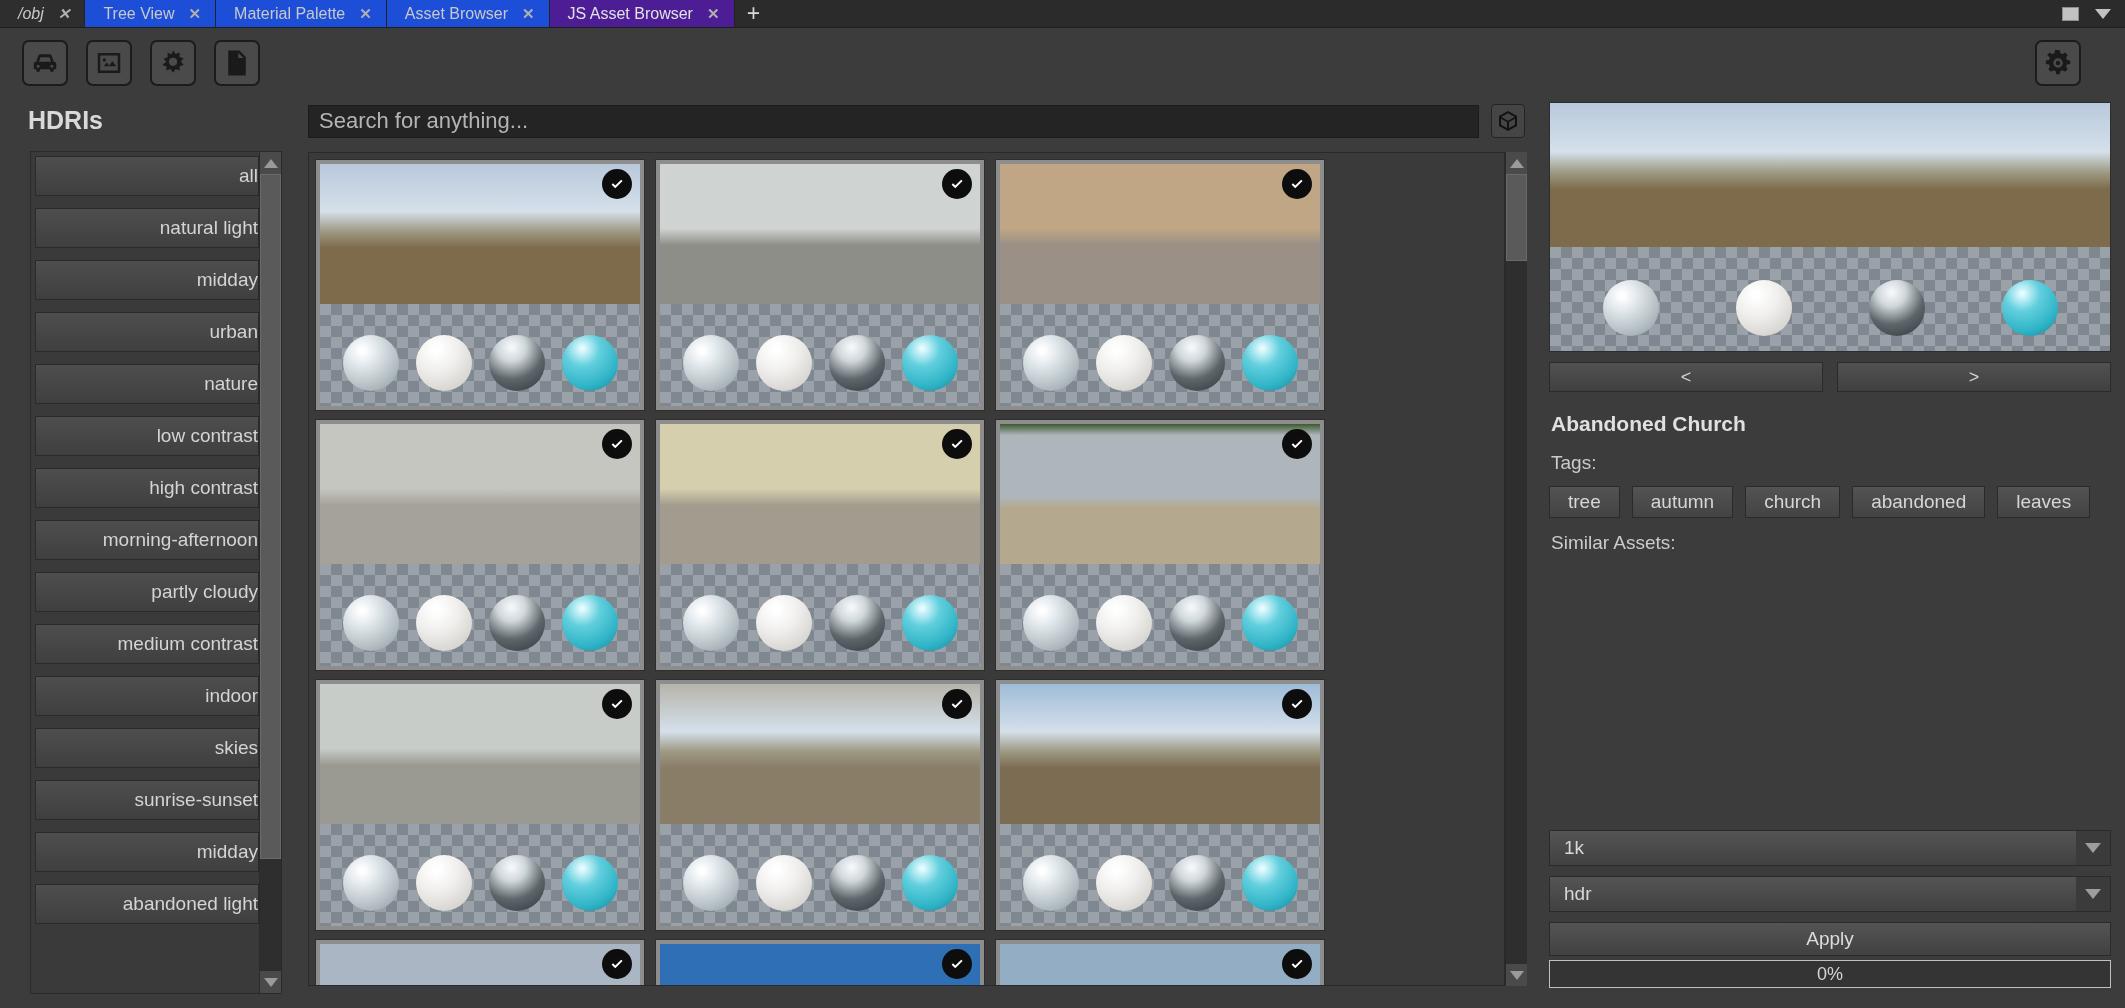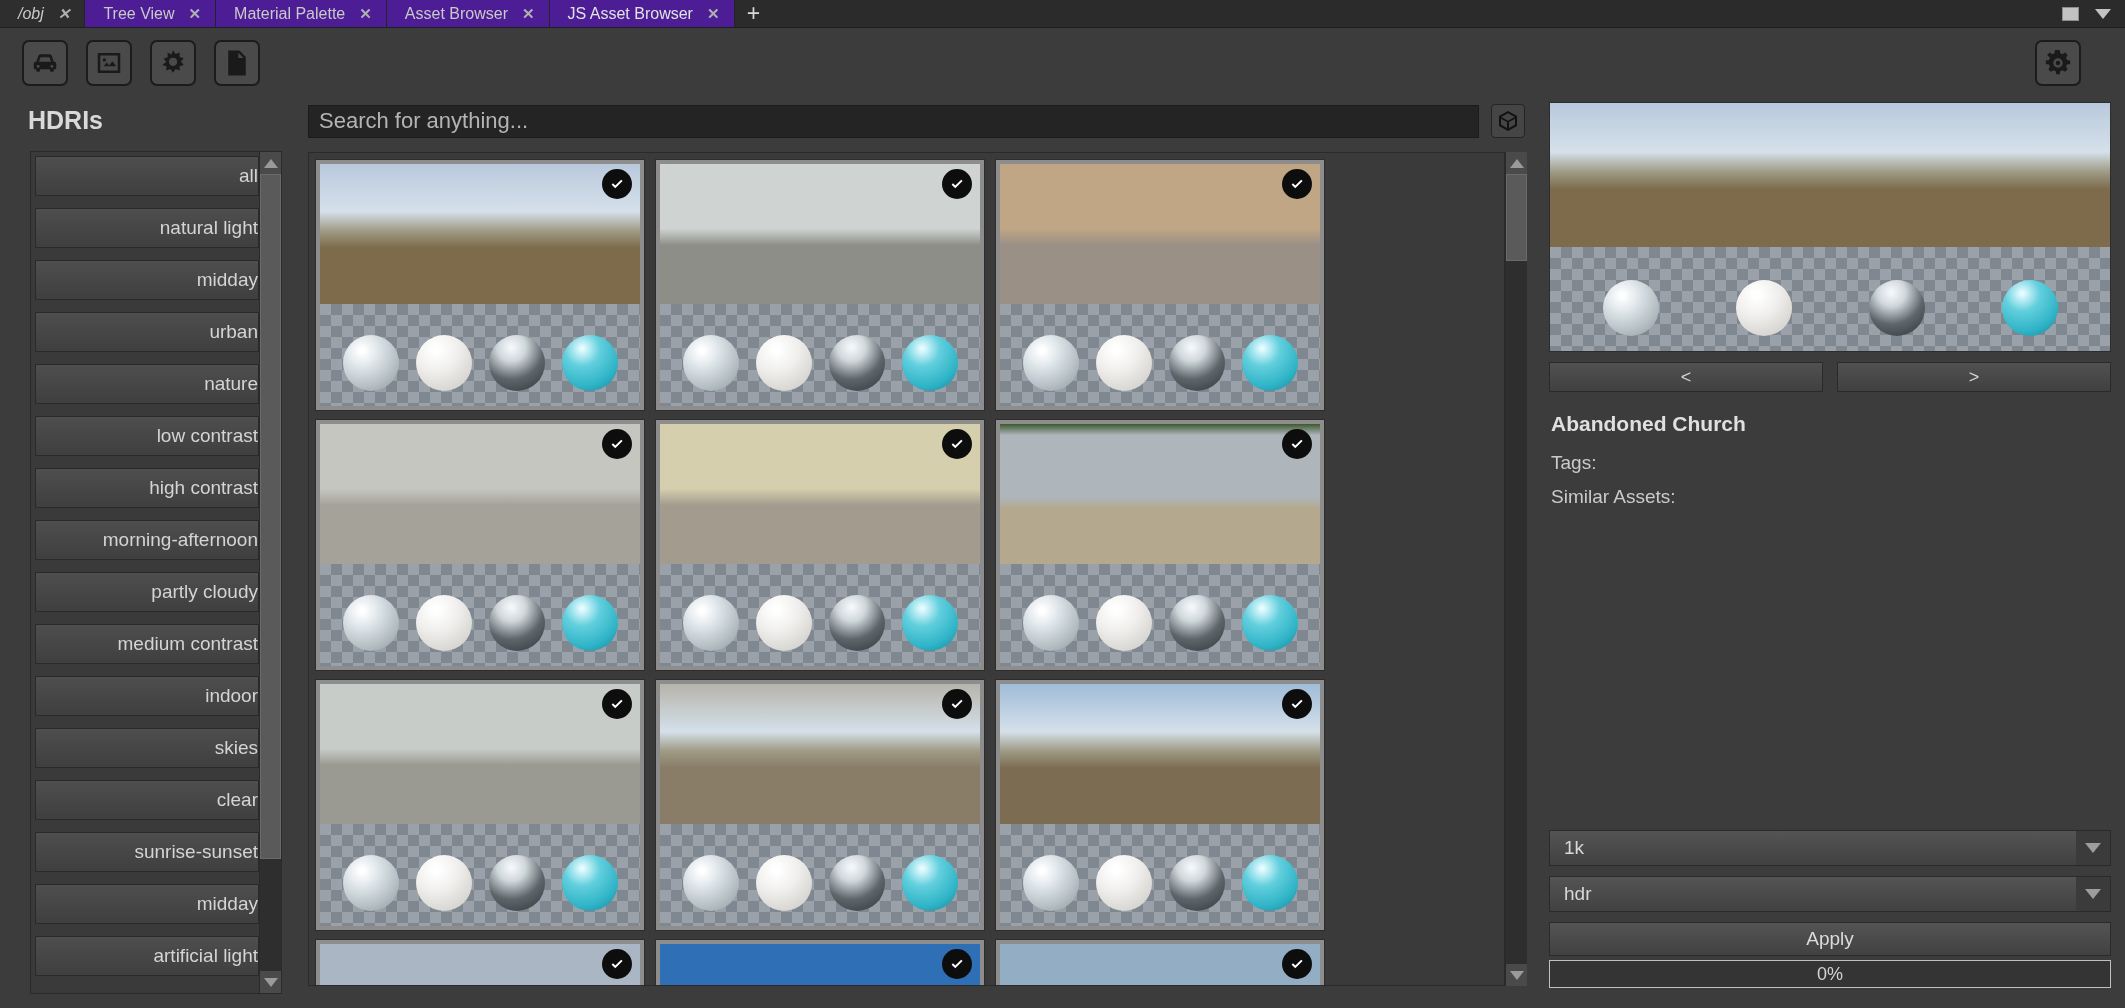--- a/index.html
+++ b/index.html
@@ -15,21 +15,21 @@
   
   .tabbar {
     height: 28px; background: #2b2b2b;
     display: flex; align-items: stretch; flex: 0 0 28px;
     border-bottom: 1px solid #1e1e1e;
   }
   .tab {
     display: flex; align-items: center; gap: 14px;
     padding: 0 14px 0 18px;
     font-size: 16px; color: #c9c9c9;
-    background: #4c1d95;
+    background: #1d4ed8;
     border-right: 1px solid #232323;
     cursor: default; white-space: nowrap;
   }
   .tab.first { font-style: italic; background: #2e2e2e; }
   .tab.active { background: #4c1d95; color: #e2e2e2; }
   .tab .x { font-size: 15px; color: #b0b0b0; font-weight: bold; }
   .tab-add {
     display: flex; align-items: center; justify-content: center;
     width: 38px; font-size: 23px; color: #d8d8d8; background: #2b2b2b;
   }
@@ -251,24 +251,23 @@
           <button class="cat-btn">midday</button>
           <button class="cat-btn">urban</button>
           <button class="cat-btn">nature</button>
           <button class="cat-btn">low contrast</button>
           <button class="cat-btn">high contrast</button>
           <button class="cat-btn">morning-afternoon</button>
           <button class="cat-btn">partly cloudy</button>
           <button class="cat-btn">medium contrast</button>
           <button class="cat-btn">indoor</button>
           <button class="cat-btn">skies</button>
-          <button class="cat-btn">clear</button>
           <button class="cat-btn">sunrise-sunset</button>
           <button class="cat-btn">midday</button>
-          <button class="cat-btn">artificial light</button>
+          <button class="cat-btn">abandoned light</button>
         </div>
       <div class="vsb">
         <div class="arw">
             <i class="tri-up"></i>
           </div>
         <div class="track">
             <div class="thumb" style="top:0;height:86%;"></div>
           </div>
         <div class="arw">
             <i class="tri-dn"></i>
@@ -498,20 +497,27 @@
             <div class="sph cyan"></div>
           </div>
         </div>
       </div>
     <div class="navrow">
       <button class="nav-btn">&lt;</button>
       <button class="nav-btn">&gt;</button>
     </div>
     <div class="asset-title">Abandoned Church</div>
     <div class="section-label">Tags:</div>
+    <div class="tags" id="tag-list">
+        <button class="tag-btn">tree</button>
+        <button class="tag-btn">autumn</button>
+        <button class="tag-btn">church</button>
+        <button class="tag-btn">abandoned</button>
+        <button class="tag-btn">leaves</button>
+      </div>
     <div class="section-label">Similar Assets:</div>
     <div class="similar-box"></div>
     <div class="select-row">
       <div class="val">1k</div>
       <div class="arrow">
           <i></i>
         </div>
     </div>
     <div class="select-row">
       <div class="val">hdr</div>

